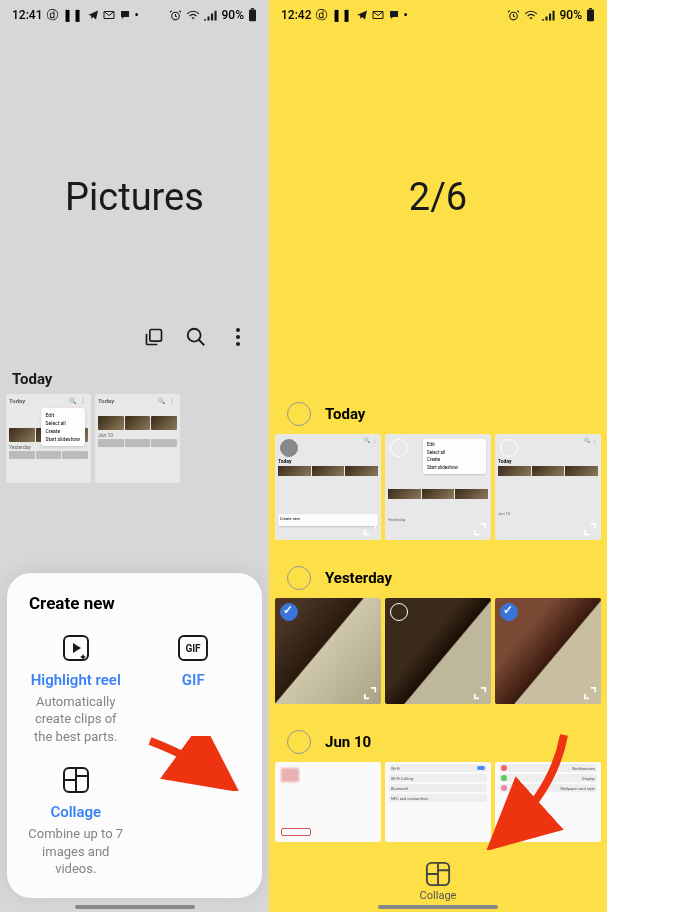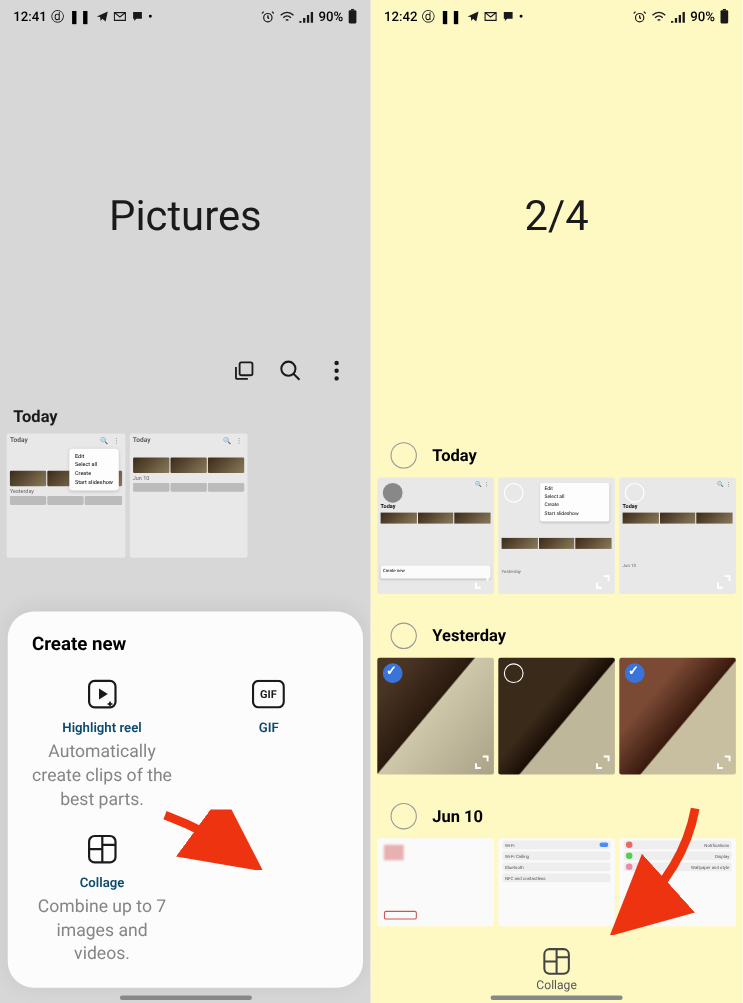--- a/index.html
+++ b/index.html
@@ -1,19 +1,19 @@
 <!DOCTYPE html>
 <html><head>
 <meta charset="utf-8">
 <style>
   * { box-sizing: border-box; margin: 0; padding: 0; font-family: -apple-system, Roboto, sans-serif; }
   body { width: 675px; height: 912px; display: flex; background: #fff; }
   .screen { height: 912px; position: relative; overflow: hidden; }
-  .left { width: 337px; background: #d7d7d7; }
-  .right { width: 338px; background: #fef9c3; }
+  .left { width: 269px; background: #d7d7d7; }
+  .right { width: 338px; background: #fde047; }
   
   .statusbar { height: 30px; display: flex; align-items: center; justify-content: space-between; padding: 4px 12px; font-size: 12px; font-weight: 500; }
   .sb-left, .sb-right { display: flex; align-items: center; gap: 4px; }
   .sb-icon { display: inline-flex; }
   
   .big-title { text-align: center; font-size: 38px; font-weight: 400; margin-top: 145px; color: #1a1a1a; }
   
   .toolbar { display: flex; justify-content: flex-end; gap: 20px; padding: 12px 20px; margin-top: 95px; }
   .toolbar .ico { width: 22px; height: 22px; display: flex; align-items: center; justify-content: center; }
   
@@ -30,22 +30,22 @@
   .thumb.mini .mini-date { font-size: 5px; color:#666; margin-top:2px; }
   .thumb.mini .mini-imgs2 { display:flex; gap:1px; margin-top:1px; }
   .thumb.mini .mini-imgs2 span { flex:1; height:8px; background:#bbb; border-radius:1px; }
   
   
   .sheet { position: absolute; bottom: 14px; left: 7px; right: 7px; background: #fcfcfc; border-radius: 24px; padding: 18px 10px 14px; box-shadow: 0 -2px 20px rgba(0,0,0,.08); }
   .sheet-title { font-size: 17px; font-weight: 700; padding: 2px 12px 14px; }
   .sheet-grid { display: grid; grid-template-columns: 1fr 1fr; gap: 8px 0; }
   .sheet-item { text-align: center; padding: 6px 10px; }
   .sheet-item .si-icon { width: 30px; height: 30px; margin: 0 auto 8px; display: flex; align-items: center; justify-content: center; }
-  .sheet-item .si-title { font-size: 12px; font-weight: 600; color: #0c4a6e; margin-bottom: 4px; }
-  .sheet-item .si-sub { font-size: 16px; color: #858585; line-height: 1.35; }
+  .sheet-item .si-title { font-size: 15px; font-weight: 600; color: #3b82f6; margin-bottom: 4px; }
+  .sheet-item .si-sub { font-size: 13px; color: #858585; line-height: 1.35; }
   
   .homebar { position: absolute; bottom: 3px; left: 50%; transform: translateX(-50%); width: 120px; height: 4px; background: #888; border-radius: 3px; }
   
   
   .sel-row { display: flex; align-items: center; gap: 14px; padding: 8px 18px; }
   .sel-circle { width: 24px; height: 24px; border: 1.5px solid #999; border-radius: 50%; flex-shrink: 0; }
   .sel-label { font-size: 15px; font-weight: 700; }
   .r-thumbs { display: flex; gap: 4px; padding: 0 6px; }
   .r-thumb { flex: 1; aspect-ratio: 1/1; background: #ccc; border-radius: 2px; position: relative; overflow: hidden; }
   .r-thumb .check { position: absolute; top: 5px; left: 5px; width: 18px; height: 18px; border-radius: 50%; border: 1.5px solid #fff; }
@@ -276,21 +276,21 @@
       <span>90%</span>
       <span class="sb-icon">
           <svg width="9" height="14" viewBox="0 0 12 20">
             <rect x="1" y="2" width="10" height="17" rx="1.5" fill="#1a1a1a"></rect>
             <rect x="4" y="0" width="4" height="2" fill="#1a1a1a"></rect>
           </svg>
         </span>
     </div>
   </div>
 
-  <div class="big-title">2/4</div>
+  <div class="big-title">2/6</div>
 
   <div class="content-start"></div>
 
   <div class="sel-row">
     <div class="sel-circle"></div>
     <div class="sel-label">Today</div>
   </div>
   <div class="r-thumbs">
     <div class="r-thumb shot">
       <div class="check" style="background:#888;border-color:#888"></div>

